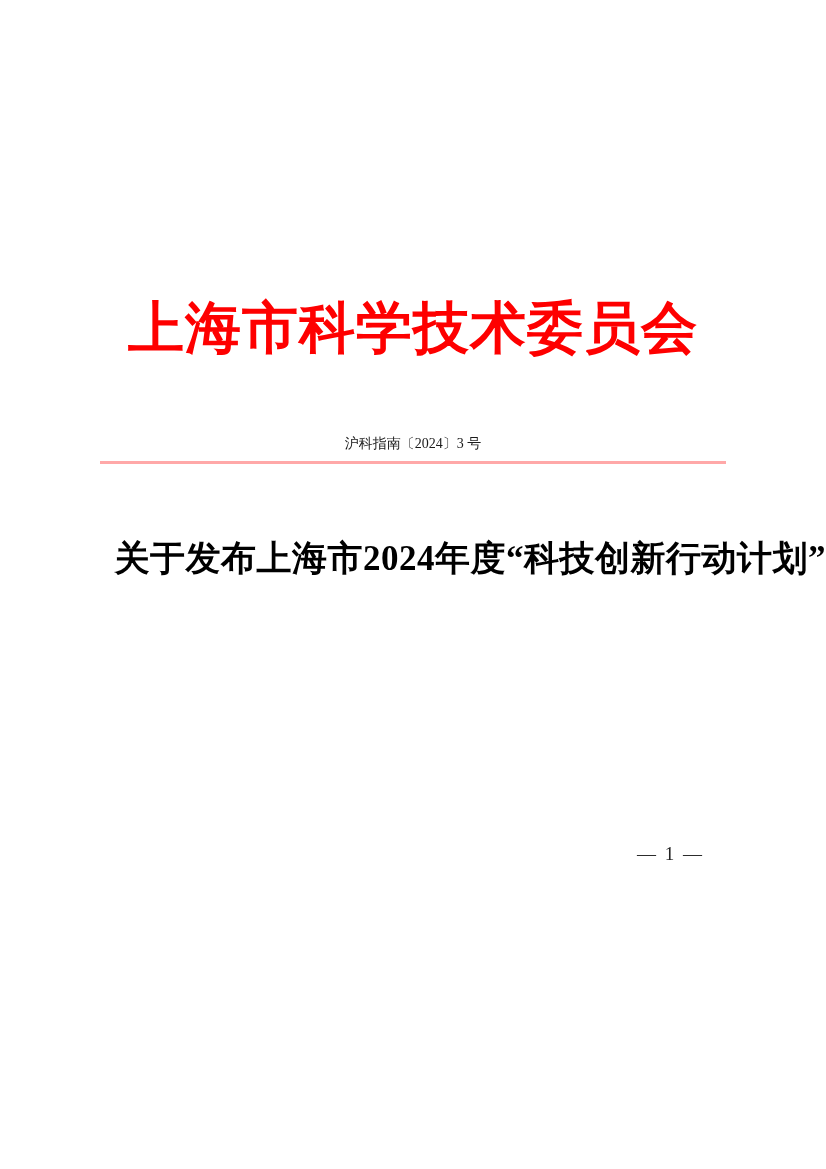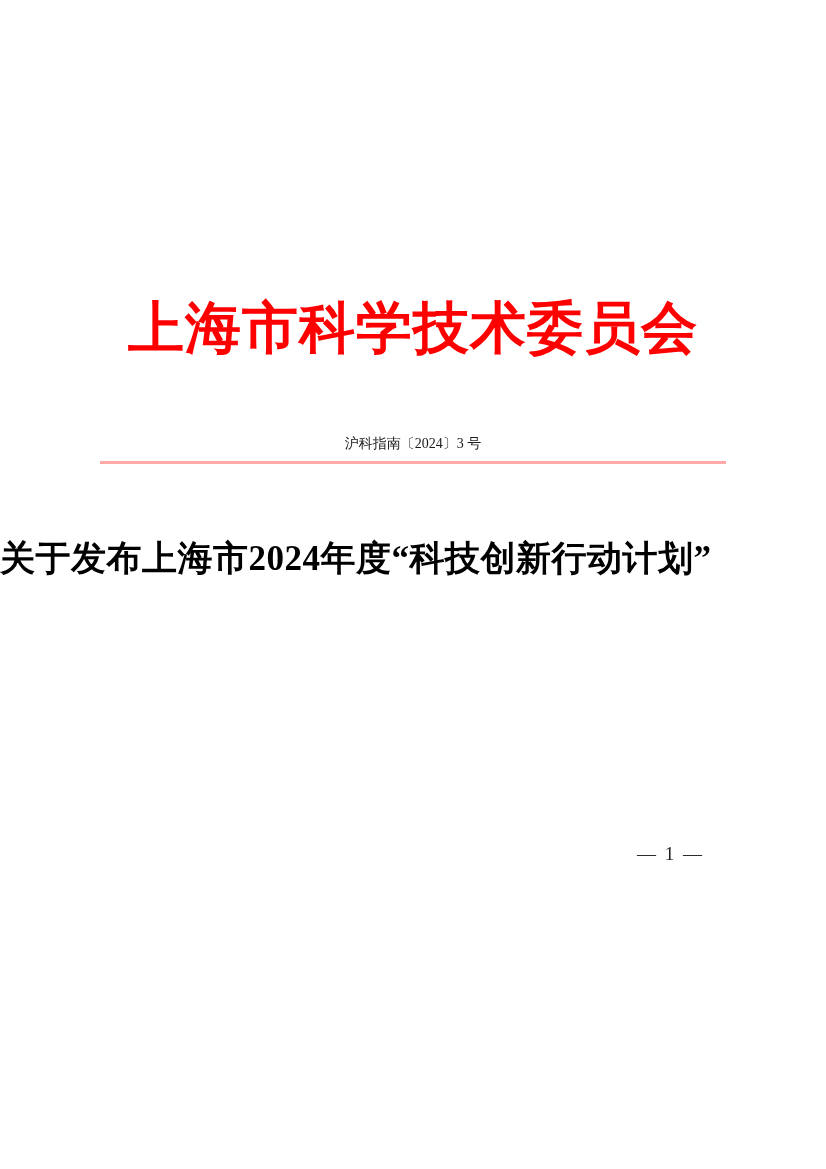--- a/index.html
+++ b/index.html
@@ -33,21 +33,21 @@
     line-height: 24px;
     color: #1a1a1a;
   }
   .red-rule {
     height: 0;
     border-top: 3px solid var(--rule-pink, #ffa8a8);
     margin: 5px 100px 0 100px;
   }
   .heading {
     margin-top: 64px;
-    text-align: left;
+    text-align: right;
     font-size: 35px;
     line-height: 62px;
     font-weight: 700;
     letter-spacing: 0.5px;
   }
   .body-text {
     margin: 36px 100px 0 100px;
     font-size: 22px;
     line-height: 42px;
     text-align: justify;

